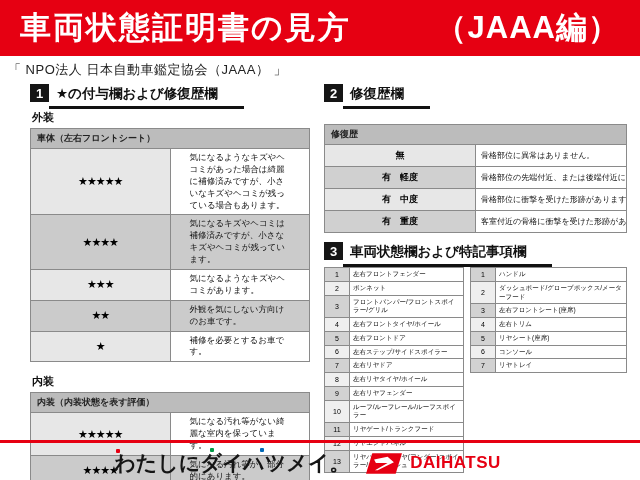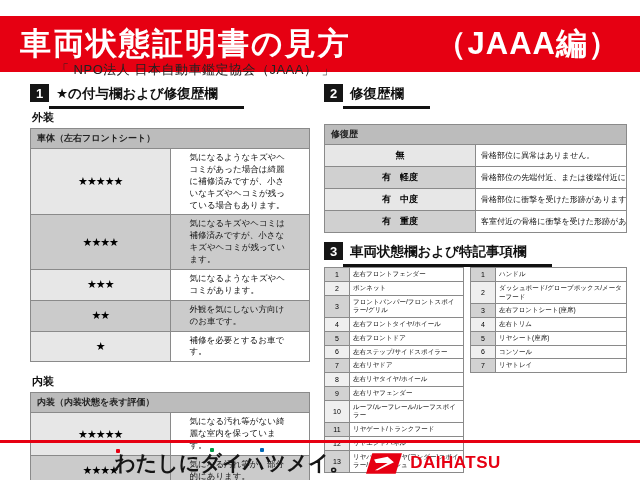--- a/index.html
+++ b/index.html
@@ -1,25 +1,25 @@
 <!DOCTYPE html>
 <html><head>
 <meta charset="utf-8">
 <style>
   * { margin:0; padding:0; box-sizing:border-box; }
   body { background:#fff; font-family:"Liberation Sans","DejaVu Sans",sans-serif; }
   .page { position:relative; width:640px; height:480px; background:#fff; overflow:hidden; }
 
   
-  .topbar { position:absolute; top:16px; left:0; width:640px; height:56px; background:#e60012;
+  .topbar { position:absolute; top:0; left:0; width:640px; height:56px; background:#e60012;
             display:flex; align-items:center; padding:0 20px; color:#fff; }
   .topbar .t1 { font-size:31px; font-weight:bold; letter-spacing:2px; }
   .topbar .t2 { font-size:31px; font-weight:bold; margin-left:auto; letter-spacing:1px; }
 
-  .subtitle { position:absolute; top:61px; left:8px; font-size:13px; color:#222; letter-spacing:0.5px;margin-left:48px; }
+  .subtitle { position:absolute; top:61px; left:8px; font-size:13px; color:#222; letter-spacing:0.5px; }
 
   .col-left  { position:absolute; left:30px; top:84px; width:280px; }
   .col-right { position:absolute; left:324px; top:84px; width:303px; }
 
   
   .sec-head { display:flex; align-items:flex-start; height:20px; }
   .sec-num  { background:#151515; color:#fff; width:19px; height:18px; font-size:13px; font-weight:bold;
               display:inline-flex; align-items:center; justify-content:center; flex:0 0 19px; }
   .sec-title{ font-size:13.5px; font-weight:bold; color:#111; border-bottom:3px solid #111;
               padding:1px 26px 3px 7px; white-space:nowrap; }

